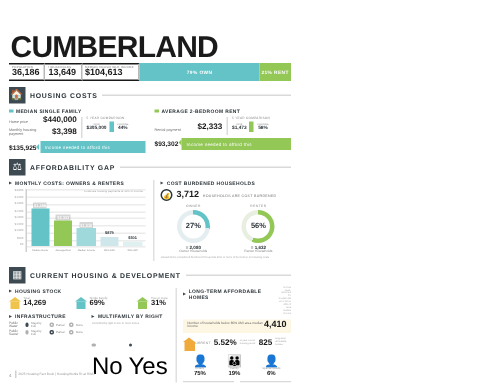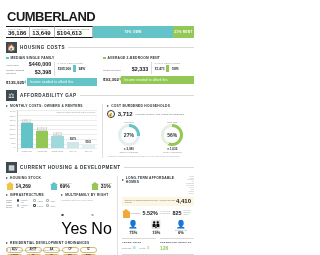--- a/index.html
+++ b/index.html
@@ -11,22 +11,22 @@
   }
   .page {
     position: relative;
     width: 200px; height: 255px;
     background: #ffffff;
     padding: 5px 6px 0 6px;
   }
 
   
   .title {
-    font-size: 13px; font-weight: bold; letter-spacing: -0.5px;
-    color: #1a1a1a; line-height: 15px; margin: 4px 0 2px 1px;
+    font-size: 20px; font-weight: bold; letter-spacing: -0.5px;
+    color: #1a1a1a; line-height: 15px; margin: 20px 0 2px 1px;
   }
   .statbar { display: flex; align-items: stretch; height: 12px; gap: 0; }
   .statcell {
     border-top: 1.6px solid #1a1a1a; border-bottom: 1.6px solid #1a1a1a;
     border-right: 0.6px solid #b8b8b8;
     padding: 0 3px 0 2px; display: flex; flex-direction: column;
     justify-content: center;
   }
   .statcell .lbl { font-size: 1.9px; color: #7a7a7a; letter-spacing: 0.2px; line-height: 2.4px; }
   .statcell .val { font-size: 6px; font-weight: bold; color: #1a1a1a; line-height: 6px; }
@@ -527,24 +527,24 @@
           </div>
         </div>
 
         <div class="mbr">
           <div class="subhead">
             <div class="tri"></div>
             <div class="t">MULTIFAMILY BY RIGHT</div>
           </div>
           <div class="mnote">Permitted by right in one or more zones</div>
           <div class="mrow">
+            <span><span class="radio"></span>
+            <span class="rl">No</span></span>
             <span><span class="radio on"></span>
             <span class="rl">Yes</span></span>
-            <span><span class="radio"></span>
-            <span class="rl">No</span></span>
           </div>
         </div>
       </div>
 
       <div class="ords">
         <div class="subhead">
           <div class="tri"></div>
           <div class="t">RESIDENTIAL DEVELOPMENT ORDINANCES</div>
         </div>
         <div class="ordgrid">

